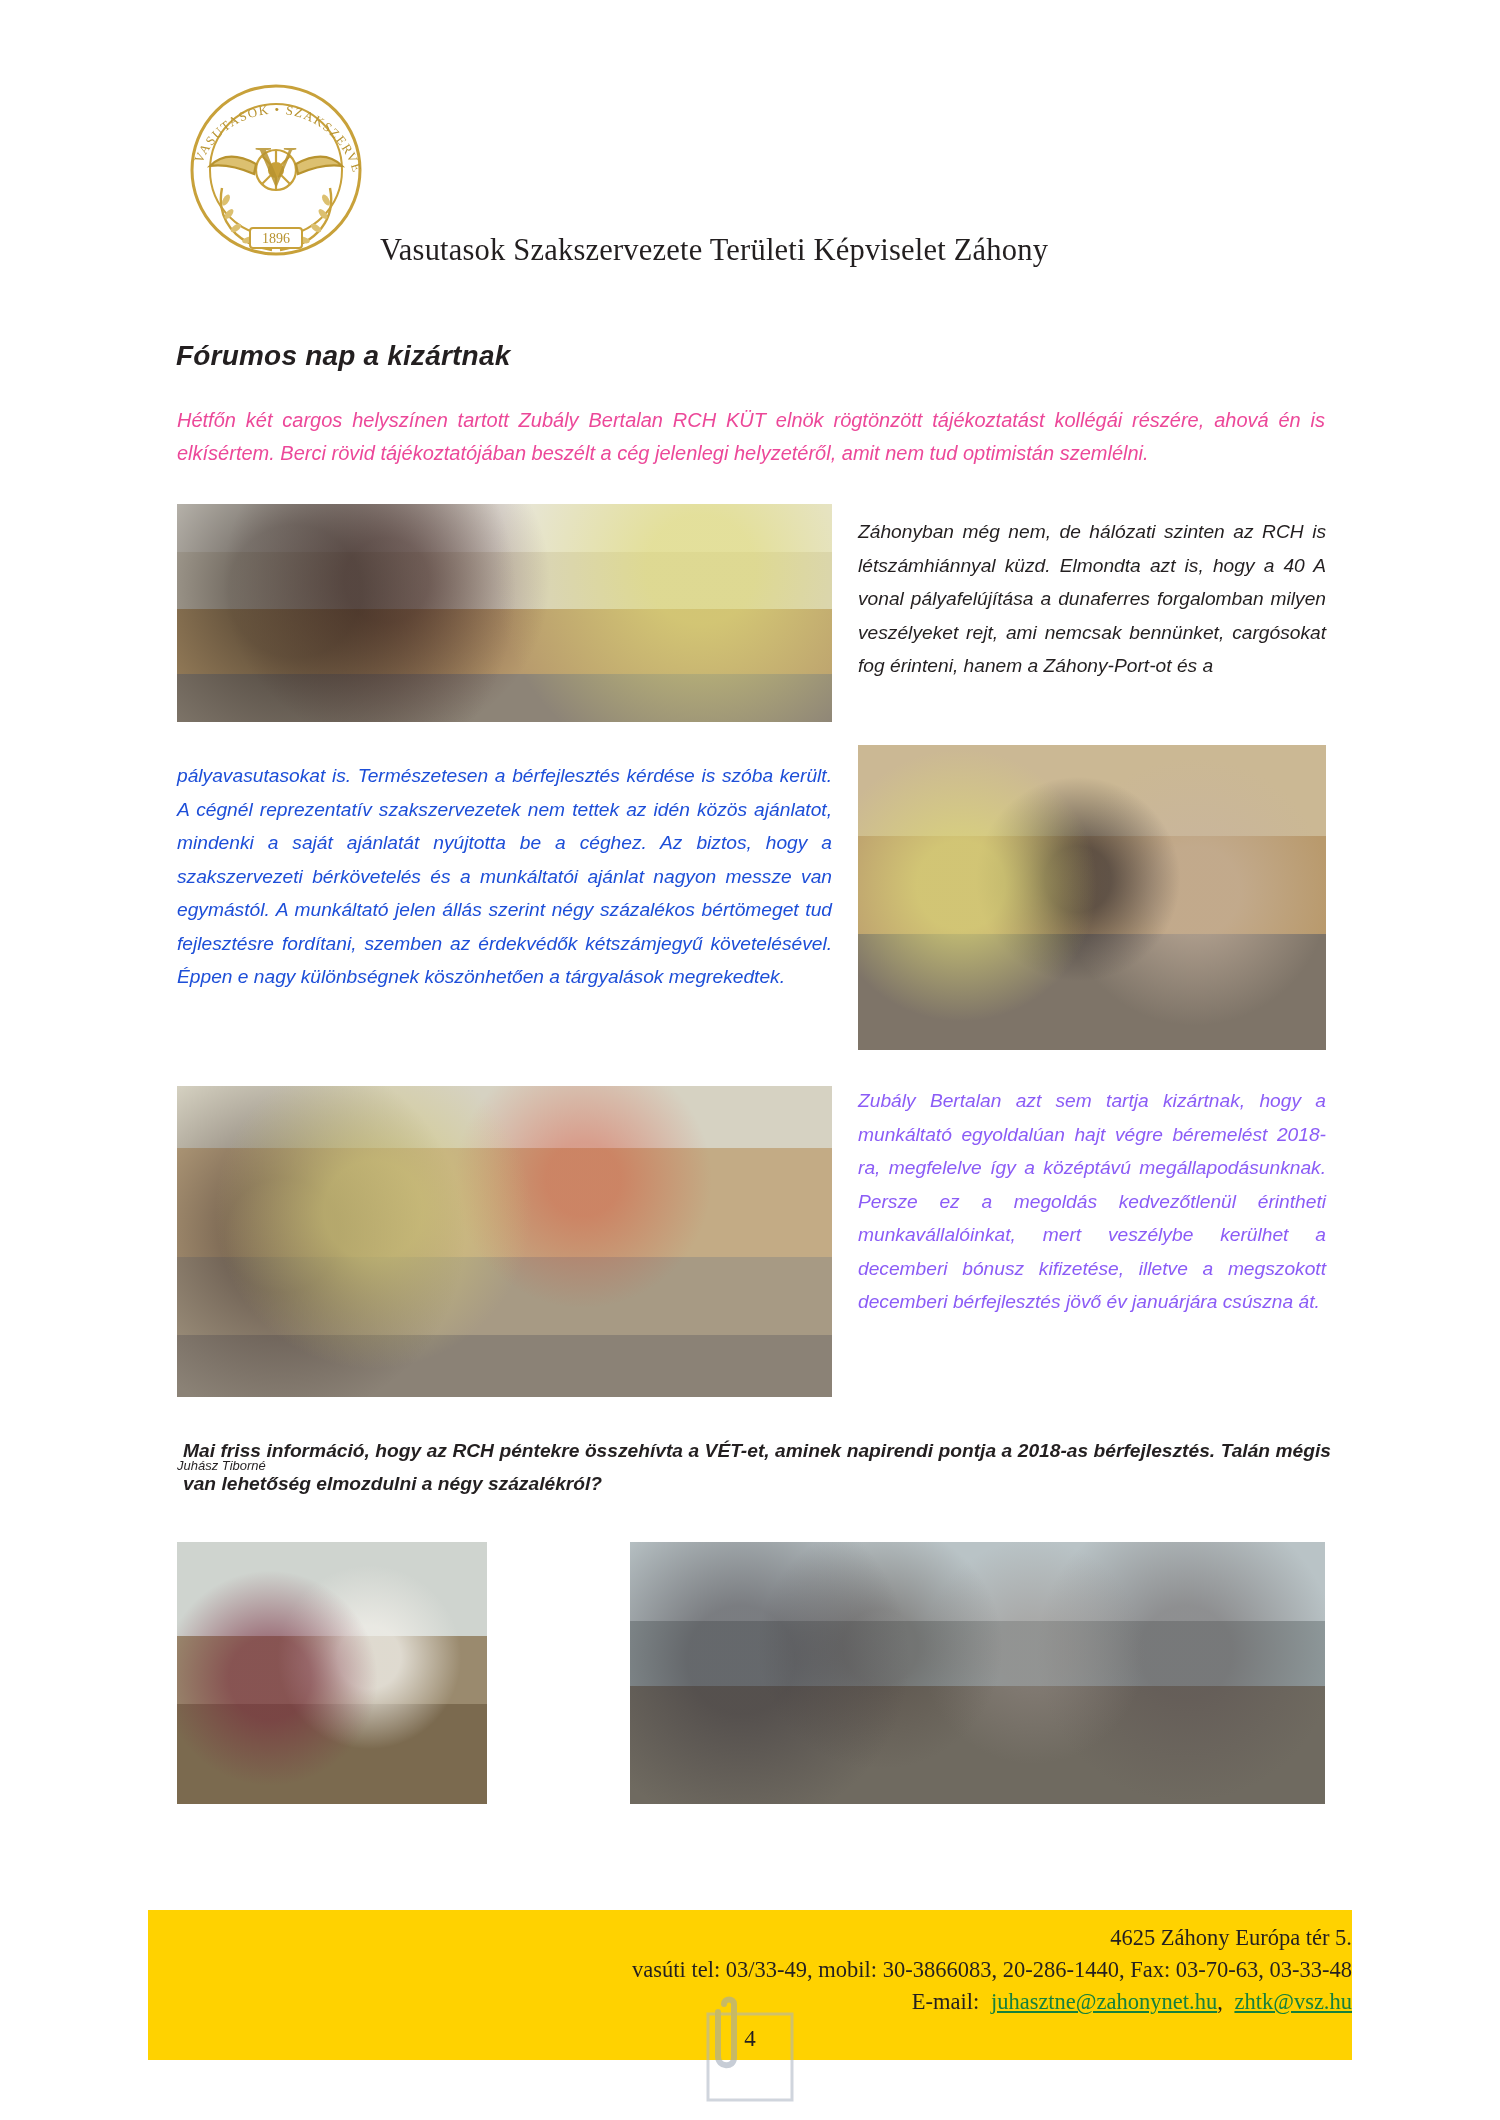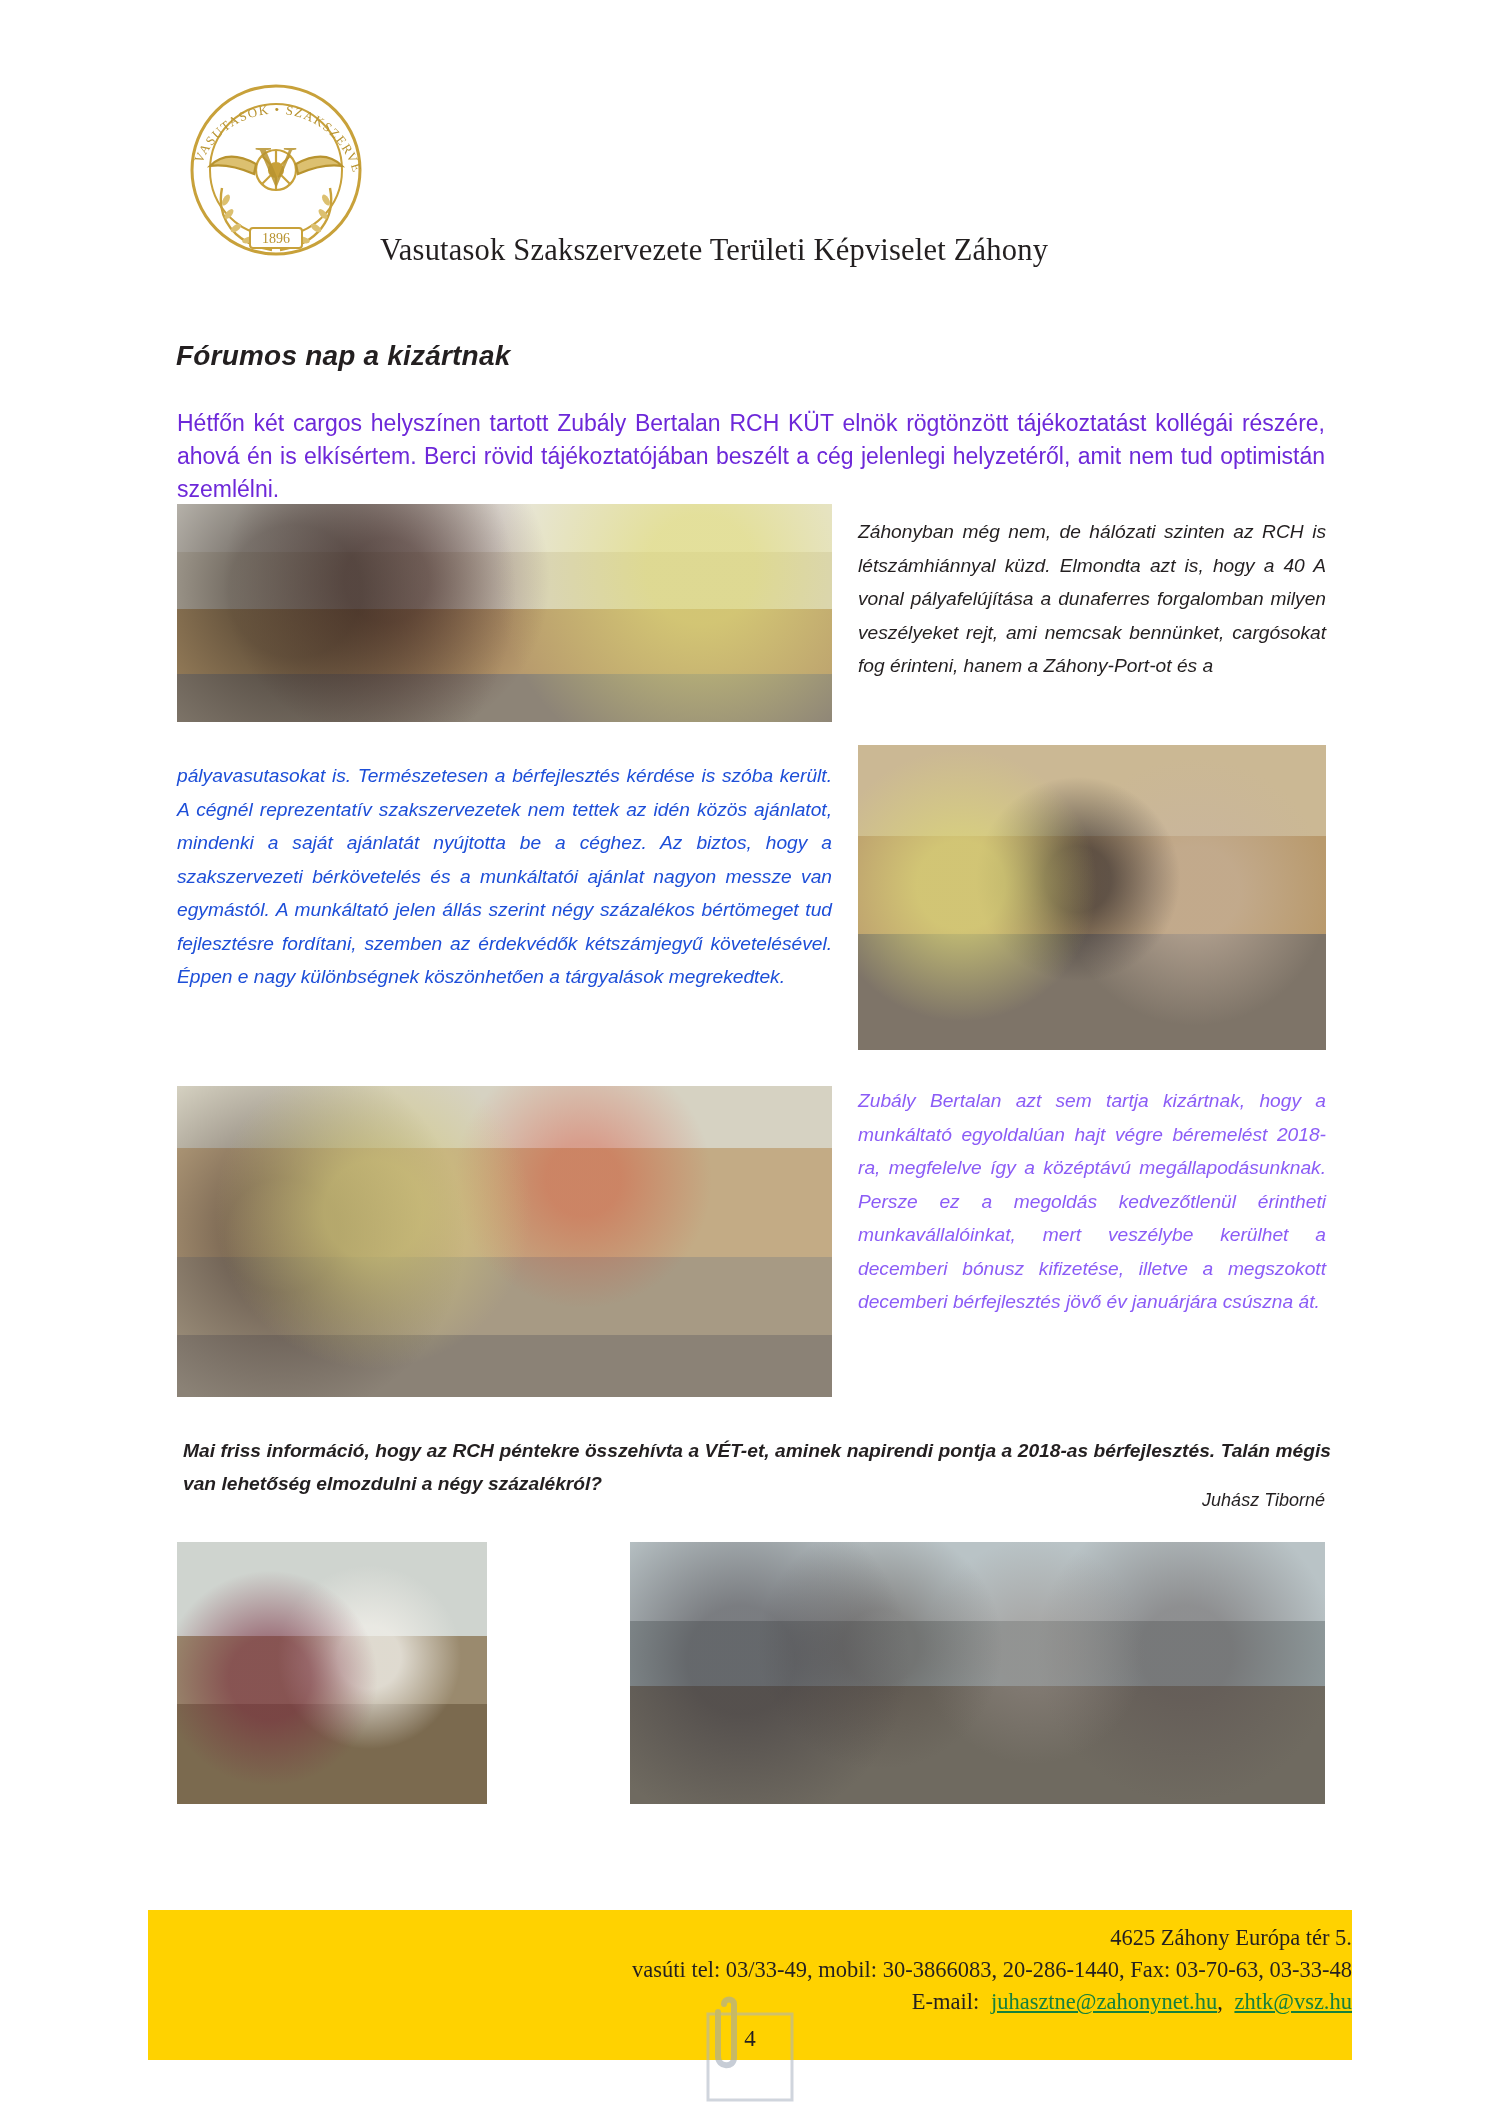--- a/index.html
+++ b/index.html
@@ -51,24 +51,25 @@
     font-size: 28px;
     font-weight: bold;
     font-style: italic;
     color: #231f20;
     letter-spacing: 0.2px;
   }
   .lead {
     position: absolute;
     left: 177px; top: 384px;
     width: 1148px;
-    font-size: 23px;
+    font-size: 20px;
+    font-style: italic;
     line-height: 33px;
     text-align: justify;
-    color: #6d28d9;
+    color: #ec4899;
   }
 
   .col-left-text {
     position: absolute;
     left: 177px; top: 740px;
     width: 655px;
     font-size: 19.2px;
     font-style: italic;
     line-height: 33.5px;
     text-align: justify;
@@ -101,24 +102,24 @@
     font-size: 19.2px;
     font-style: italic;
     font-weight: bold;
     line-height: 33px;
     text-align: justify;
     color: #231f20;
     margin-top: 20px;
   }
   .signature {
     position: absolute;
-    left: 177px; top: 1490px;
+    left: 177px; top: 1458px;
     width: 1148px;
-    text-align: right;
-    font-size: 18px;
+    text-align: left;
+    font-size: 13px;
     font-style: italic;
     color: #231f20;
   }
 
   
   .photo {
     position: absolute;
     overflow: hidden;
     background: #9a9a94;
   }

